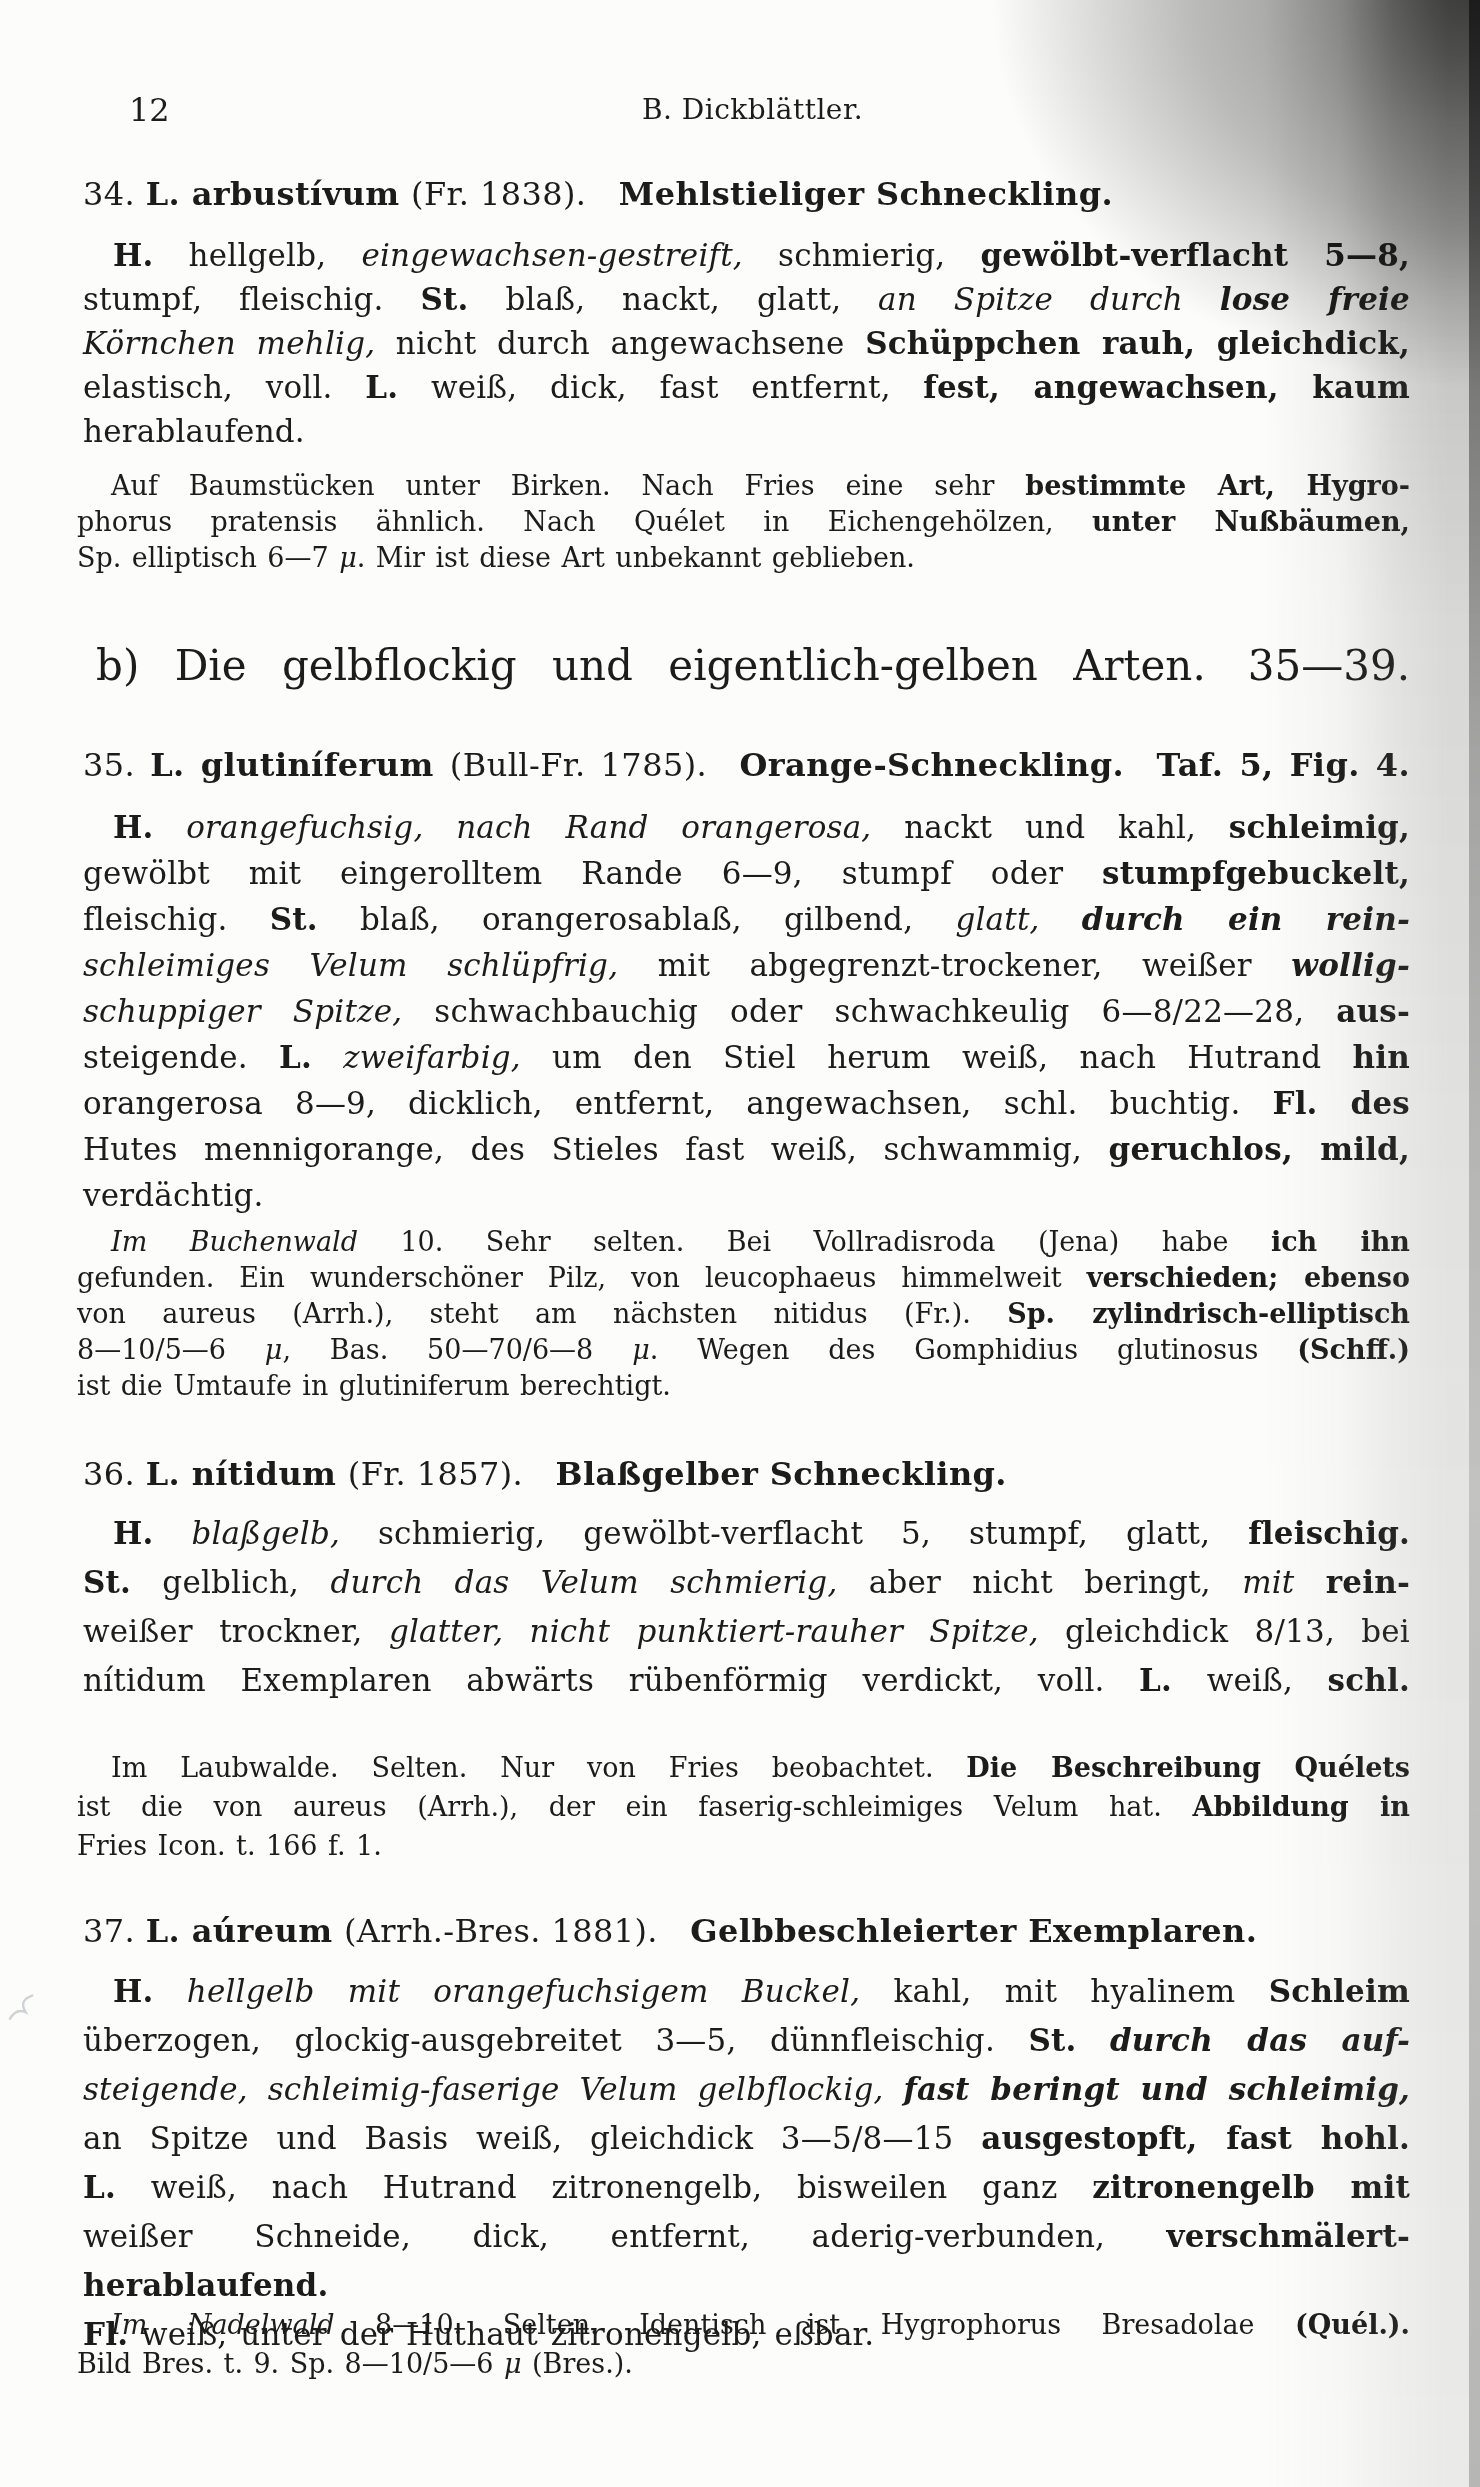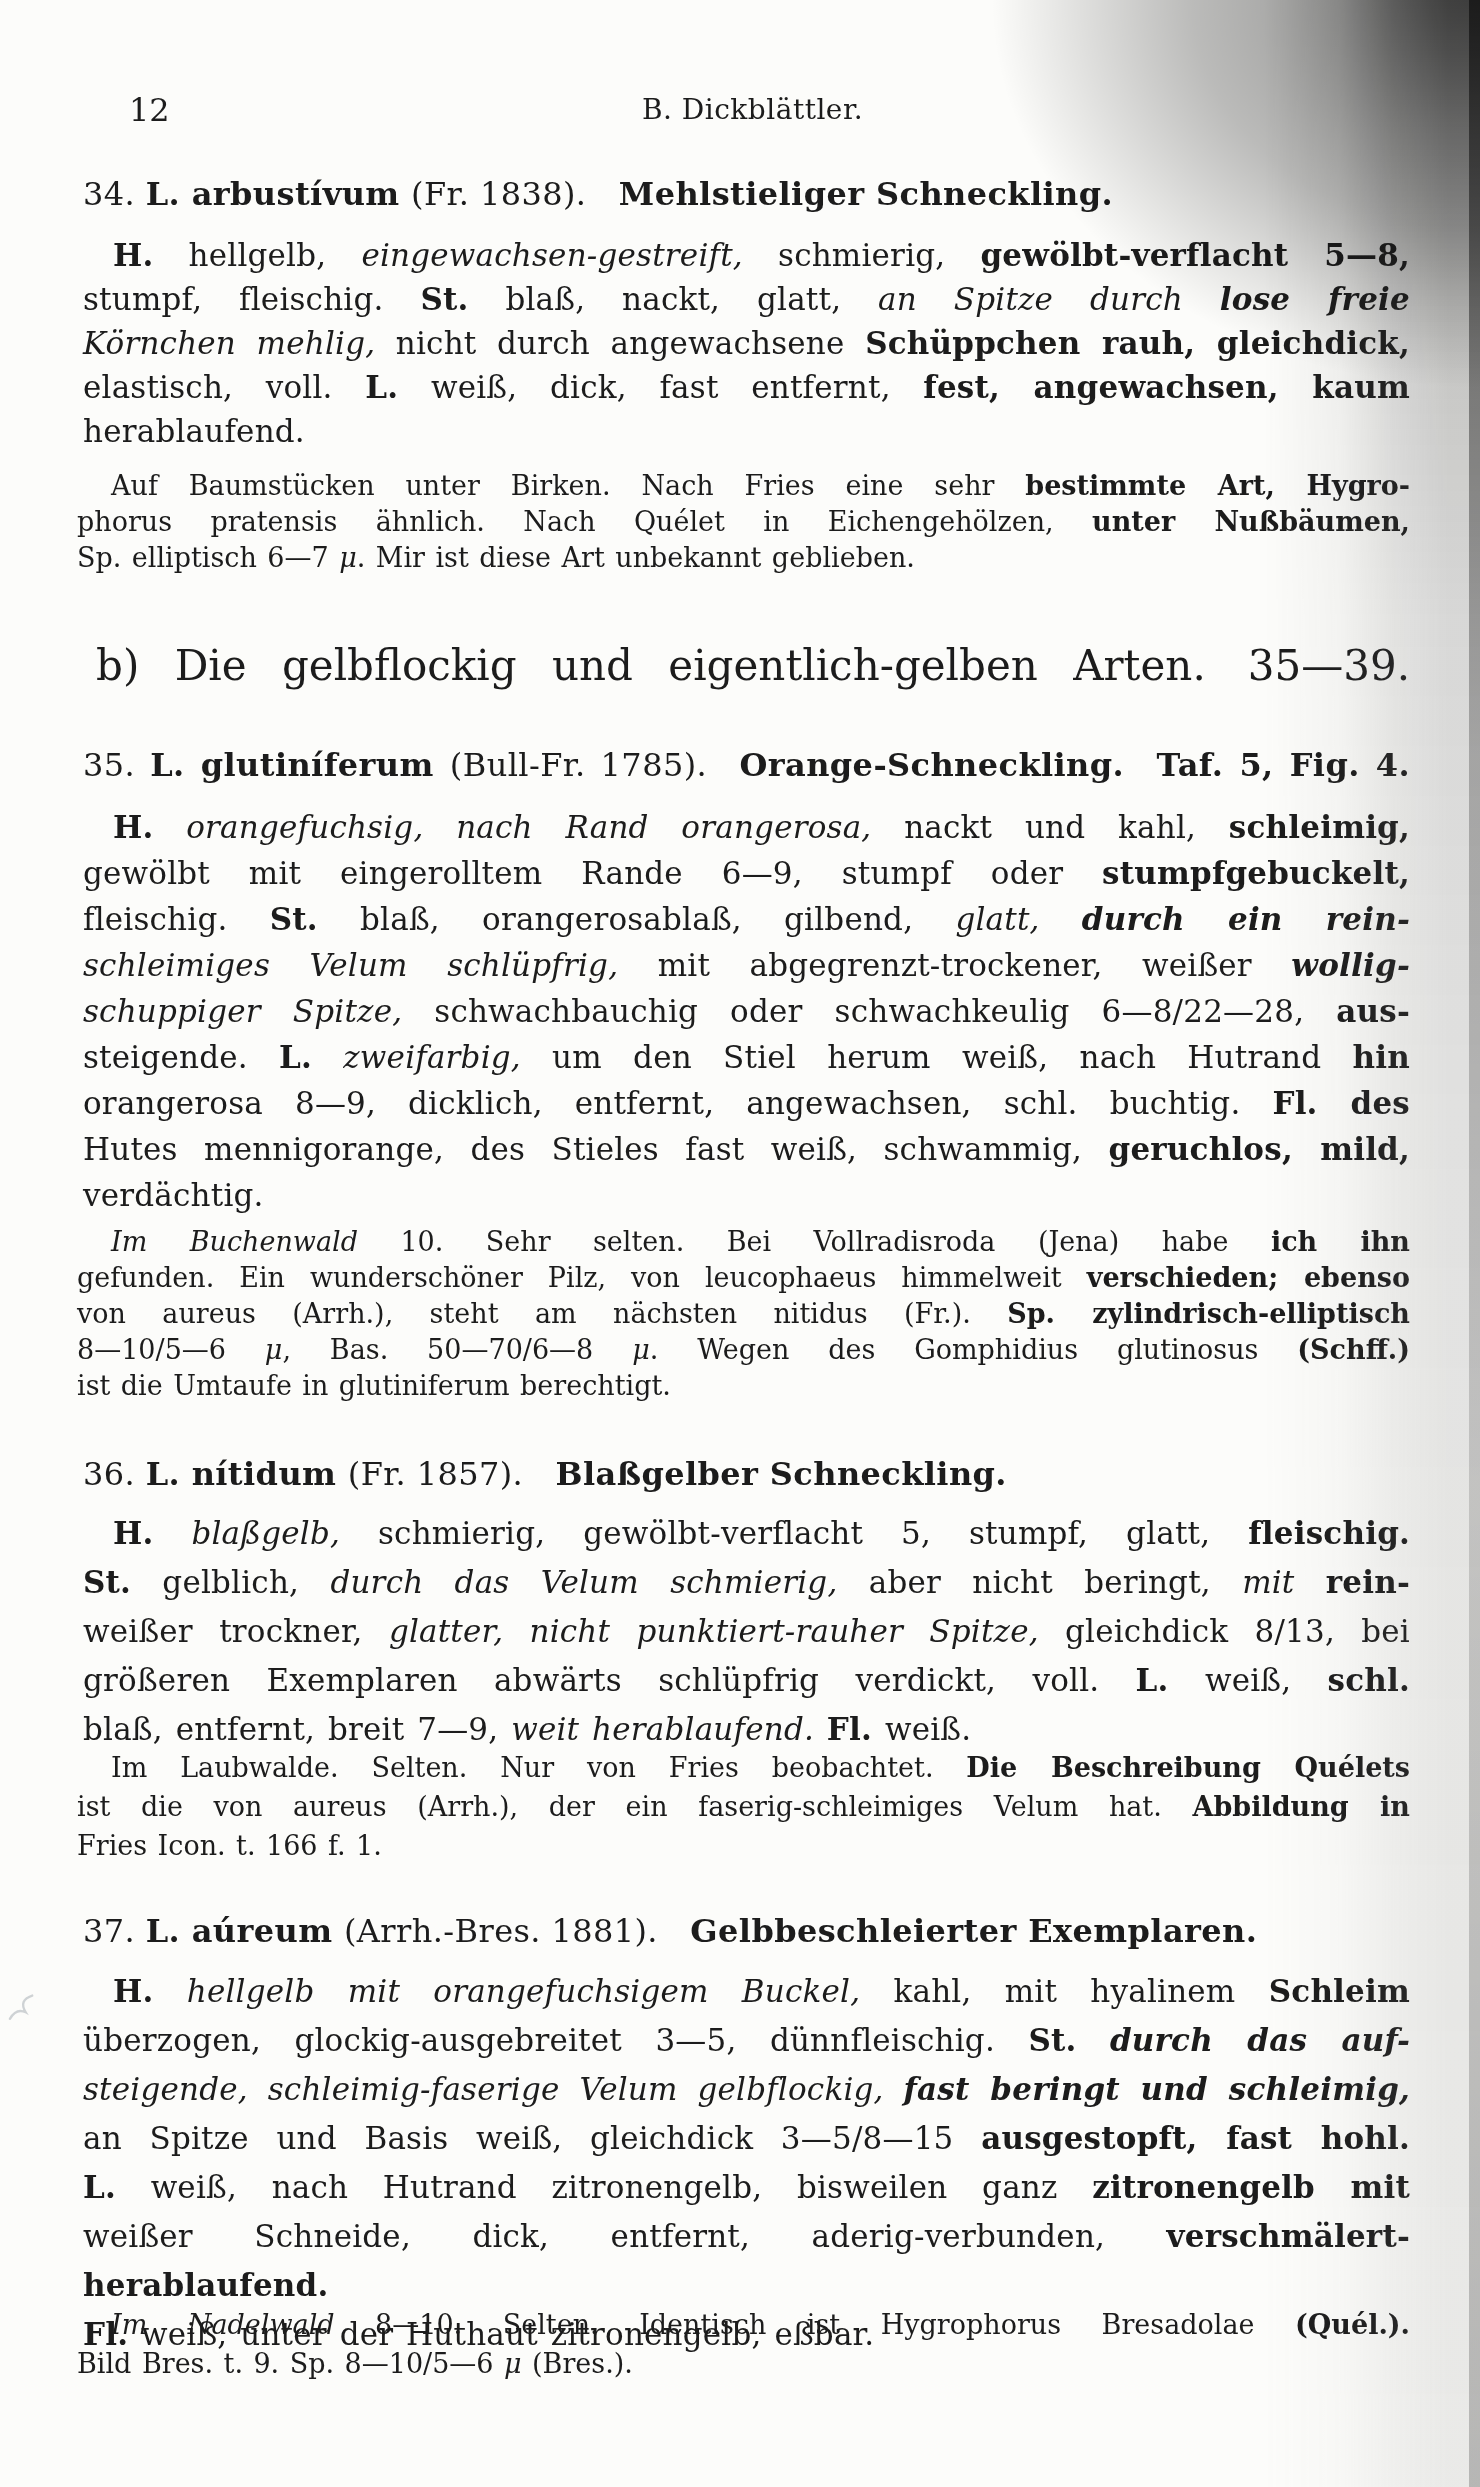--- a/index.html
+++ b/index.html
@@ -145,22 +145,21 @@
         <div class="line"><span>8—10/5—6 </span><span class="i">μ</span><span>, Bas. 50—70/6—8 </span><span class="i">μ</span><span>. Wegen des Gomphidius glutinosus </span><span class="b">(Schff.)</span></div>
         <div class="line last"><span>ist die Umtaufe in glutiniferum berechtigt.</span></div>
       </div>
       <div class="sec species-heading" id="s-h36">
         <div class="line last"><span>36. </span><span class="b">L. nítidum </span><span>(Fr. 1857).</span><span> </span><span class="b">Blaßgelber Schneckling.</span></div>
       </div>
       <div class="sec paragraph" id="s-p36">
         <div class="line ind"><span class="b">H.</span><span> </span><span class="i">blaßgelb,</span><span> schmierig, gewölbt-verflacht 5, stumpf, glatt, </span><span class="b">fleischig.</span></div>
         <div class="line"><span class="b">St.</span><span> gelblich, </span><span class="i">durch das Velum schmierig,</span><span> aber nicht beringt, </span><span class="i">mit</span><span> </span><span class="b">rein-</span></div>
         <div class="line"><span>weißer trockner, </span><span class="i">glatter, nicht punktiert-rauher Spitze,</span><span> gleichdick 8/13, bei</span></div>
-        <div class="line"><span>größeren Exemplaren abwärts schlüpfrig verdickt, voll. </span><span class="b">L.</span><span> weiß, </span><span class="b">schl.</span></div>
-        <div class="line last"><span>blaß, entfernt, breit 7—9, </span><span class="i">weit herablaufend.</span><span> </span><span class="b">Fl.</span><span> weiß.</span></div>
+        <div class="line"><span>nítidum Exemplaren abwärts rübenförmig verdickt, voll. </span><span class="b">L.</span><span> weiß, </span><span class="b">schl.</span></div>
       </div>
       <div class="sec note" id="s-n36">
         <div class="line ind"><span>Im Laubwalde. Selten. Nur von Fries beobachtet. </span><span class="b">Die Beschreibung Quélets</span></div>
         <div class="line"><span>ist die von aureus (Arrh.), der ein faserig-schleimiges Velum hat. </span><span class="b">Abbildung in</span></div>
         <div class="line last"><span>Fries Icon. t. 166 f. 1.</span></div>
       </div>
       <div class="sec species-heading" id="s-h37">
         <div class="line last"><span>37. </span><span class="b">L. aúreum </span><span>(Arrh.-Bres. 1881).</span><span> </span><span class="b">Gelbbeschleierter Exemplaren.</span></div>
       </div>
       <div class="sec paragraph" id="s-p37">

